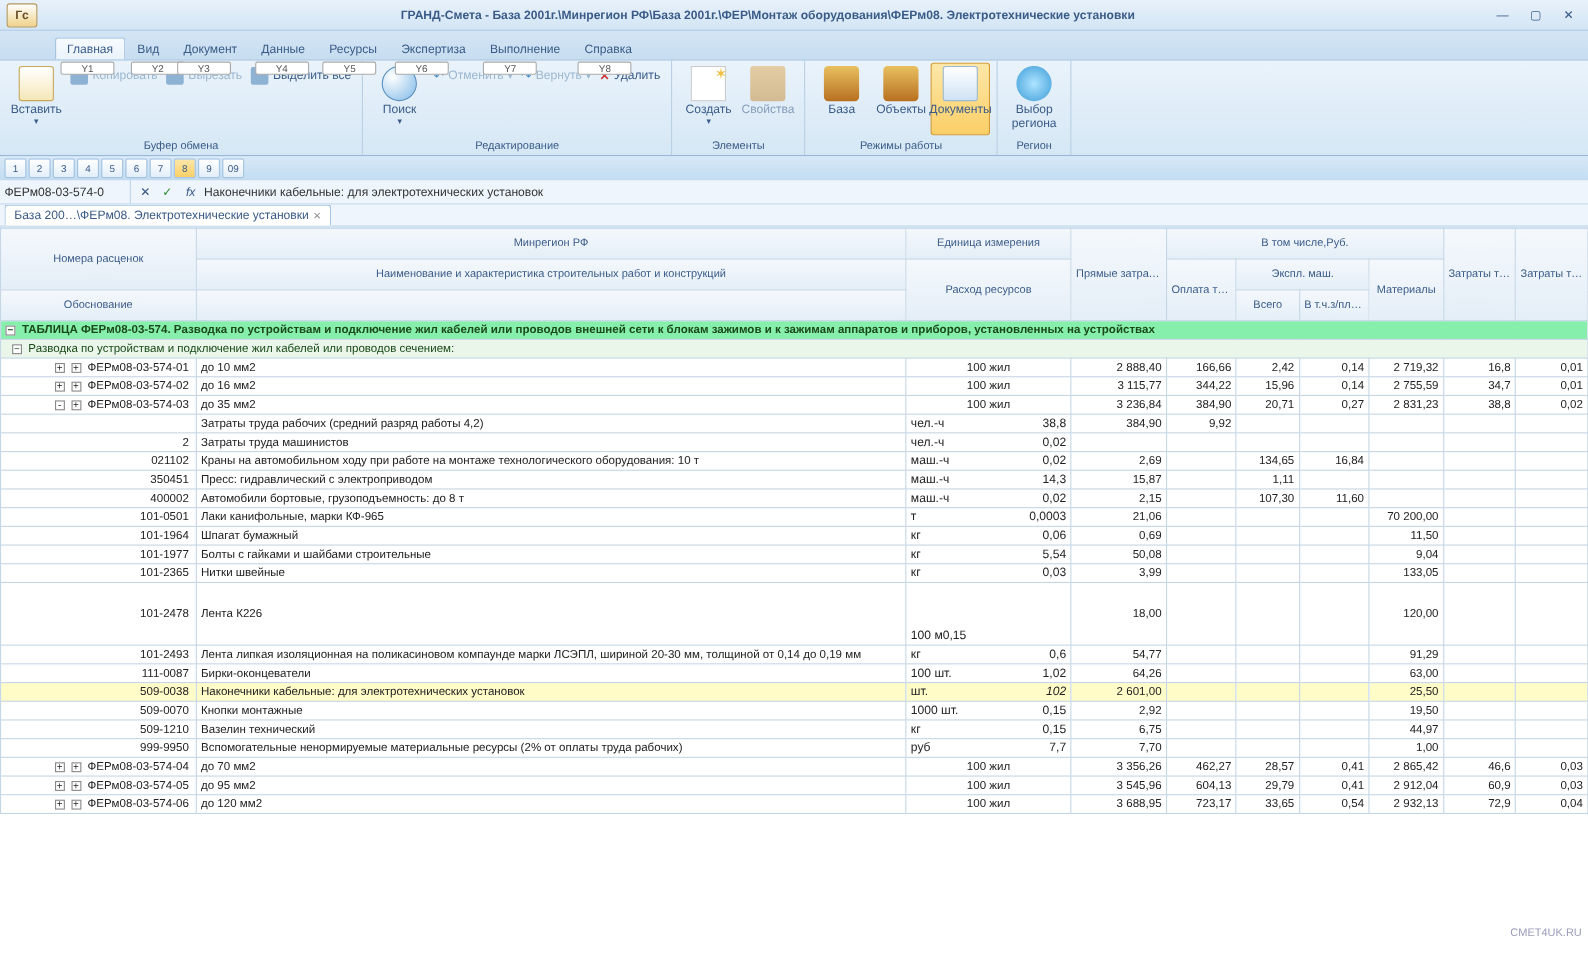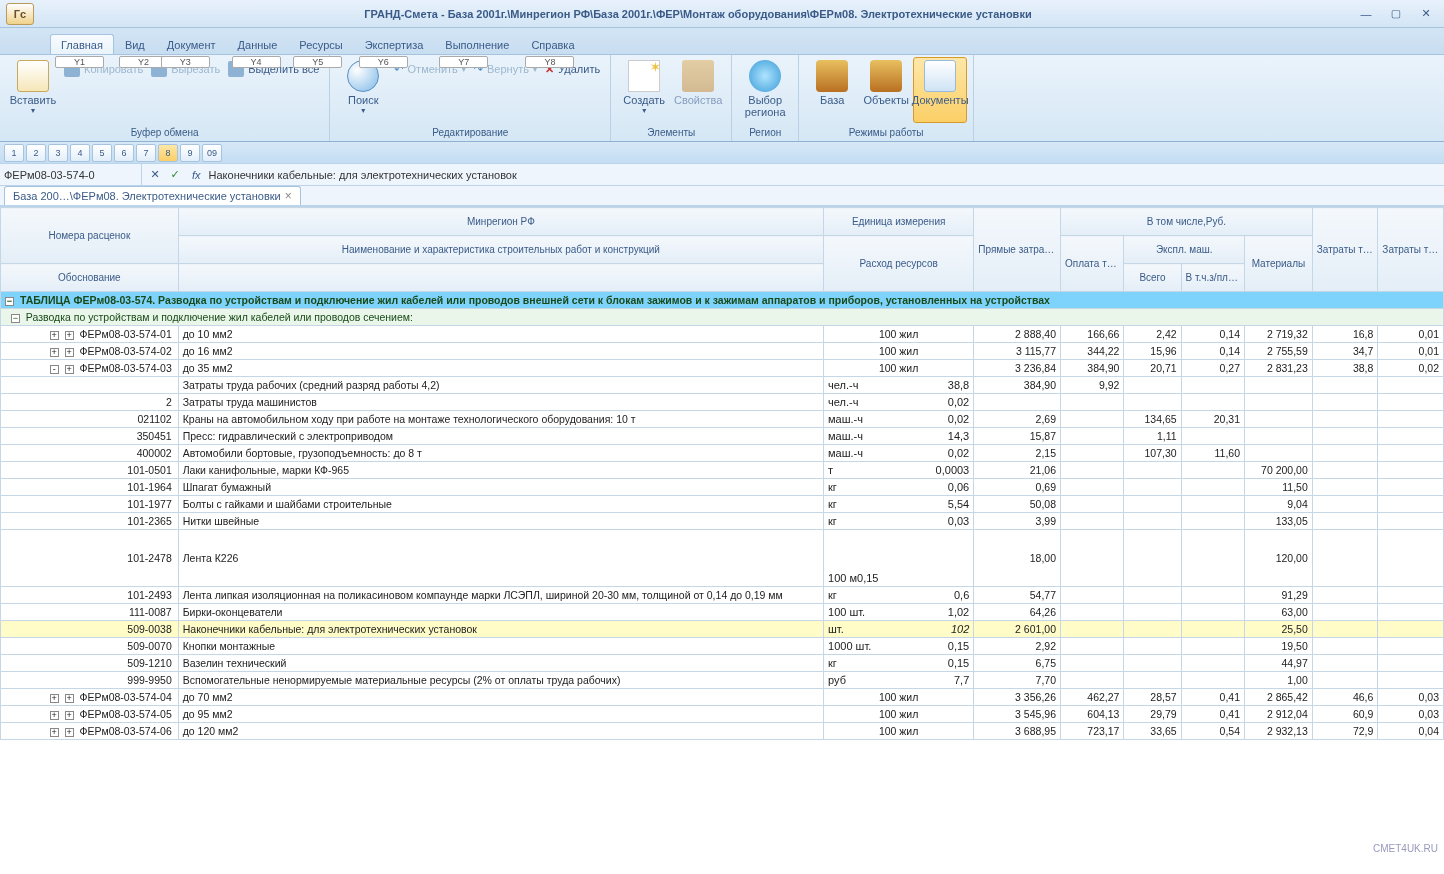--- a/index.html
+++ b/index.html
@@ -26,36 +26,36 @@
 .big-btn.active { background:linear-gradient(#fde7a8,#fbcf67); border:1px solid #d89a2a; }
 .small-btn { display:flex; align-items:center; color:#3a5b88; padding:1px 4px; cursor:pointer; gap:4px; border-radius:2px; height:20px; }
 .small-btn.disabled { color:#9cb7d0; cursor:default; }
 .small-col { display:flex; flex-direction:row; justify-content:flex-start; padding-top:2px; }
 .icon-placeholder { width:16px; height:16px; background:#8eb2d4; border-radius:2px; display:inline-block; }
 
 .qat { height:22px; background:linear-gradient(#d7e8f6,#c3ddf3); border-bottom:1px solid #bcd4e9; display:flex; align-items:center; padding:0 4px; gap:2px; }
 .qat .qbtn { width:20px; height:18px; display:flex; align-items:center; justify-content:center; font-size:9px; color:#3a5b88; border:1px solid #a6c4e0; background:linear-gradient(#fff,#e2eefa); border-radius:2px; cursor:pointer; }
 
 .formula-bar { height:22px; background:#eef5fc; border-bottom:1px solid #bcd4e9; display:flex; align-items:center; }
-.formula-bar .namebox { width:142px; padding:0 4px; border-right:1px solid #bcd4e9; height:100%; display:flex; align-items:center; color:#333; }
+.formula-bar .namebox { width:119px; padding:0 4px; border-right:1px solid #bcd4e9; height:100%; display:flex; align-items:center; color:#333; }
 .formula-bar .fbtns { display:flex; gap:2px; padding:0 4px; }
 .formula-bar .fbtn { width:18px; text-align:center; color:#3a5b88; cursor:pointer; }
 .formula-bar .fx { color:#3a5b88; font-style:italic; padding:0 4px; }
 .formula-bar .finput { flex:1; padding:0 4px; color:#333; }
 
 .doctabs { height:20px; background:#eef5fc; border-bottom:1px solid #bcd4e9; display:flex; align-items:flex-end; padding-left:4px; }
 .doctabs .dtab { padding:2px 8px; background:#fff; border:1px solid #a6c4e0; border-bottom:none; border-radius:3px 3px 0 0; color:#3a5b88; font-size:10px; display:flex; align-items:center; gap:4px; }
 .doctabs .dtab .close { cursor:pointer; color:#888; font-size:12px; }
 
 .grid-wrap { flex:1; background:#fff; overflow:auto; border-top:1px solid #bcd4e9; }
 table.grid { border-collapse:collapse; width:100%; table-layout:fixed; }
 table.grid th, table.grid td { border:1px solid #c5d6e7; padding:2px 4px; overflow:hidden; white-space:nowrap; text-overflow:ellipsis; }
 table.grid th { background:linear-gradient(#f4f8fc,#e4eef7); color:#3a5b88; font-weight:normal; text-align:center; font-size:10px; height:28px; }
 table.grid td { color:#222; height:17px; font-size:10.5px; }
-tr.section td { background:#7dd3fc; color:#1a4a1a; font-weight:bold; }
+tr.section td { background:#86efac; color:#1a4a1a; font-weight:bold; }
 tr.subsection td { background:#e9f6e9; color:#1a4a1a; }
 tr.highlight td { background:#fffcc8; }
 td.num { text-align:right; }
 td.center { text-align:center; }
 .tree-toggle { display:inline-block; width:9px; height:9px; border:1px solid #888; text-align:center; line-height:7px; font-size:9px; margin-right:3px; background:#fff; cursor:pointer; user-select:none; }
 .code-cell { text-align:right; padding-right:6px !important; }
 
 .watermark { position:fixed; right:6px; bottom:20px; color:#99b; font-size:10px; }
 </style>
 </head>
@@ -150,44 +150,44 @@
           <span class="icon" style="background:linear-gradient(#e0b060,#c89040);border-radius:3px;"></span>
           <span>Свойства</span>
         </div>
       </div>
       <div class="group-title">Элементы</div>
     </div>
 
     <div class="group">
       <div class="group-body">
         <div class="big-btn">
+          <span class="icon" style="background:linear-gradient(#e8c060,#b87020);border-radius:4px;"></span>
+          <span>База</span>
+        </div>
+        <div class="big-btn">
+          <span class="icon" style="background:linear-gradient(#e8c060,#b87020);border-radius:4px;"></span>
+          <span>Объекты</span>
+        </div>
+        <div class="big-btn active">
+          <span class="icon" style="background:linear-gradient(#fff,#cfe3f5);border:1px solid #9abbd8;border-radius:3px;"></span>
+          <span>Документы</span>
+        </div>
+      </div>
+      <div class="group-title">Режимы работы</div>
+    </div>
+
+    <div class="group">
+      <div class="group-body">
+        <div class="big-btn">
           <span class="icon" style="background:radial-gradient(circle,#aee4ff,#3a9bd8);border-radius:50%;"></span>
           <span>Выбор</span>
           <span>региона</span>
         </div>
       </div>
       <div class="group-title">Регион</div>
-    </div>
-
-    <div class="group">
-      <div class="group-body">
-        <div class="big-btn">
-          <span class="icon" style="background:linear-gradient(#e8c060,#b87020);border-radius:4px;"></span>
-          <span>База</span>
-        </div>
-        <div class="big-btn">
-          <span class="icon" style="background:linear-gradient(#e8c060,#b87020);border-radius:4px;"></span>
-          <span>Объекты</span>
-        </div>
-        <div class="big-btn active">
-          <span class="icon" style="background:linear-gradient(#fff,#cfe3f5);border:1px solid #9abbd8;border-radius:3px;"></span>
-          <span>Документы</span>
-        </div>
-      </div>
-      <div class="group-title">Режимы работы</div>
     </div>
   </div>
 
   <div class="qat" id="qat-row">
       <div class="qbtn">1</div>
       <div class="qbtn">2</div>
       <div class="qbtn">3</div>
       <div class="qbtn">4</div>
       <div class="qbtn">5</div>
       <div class="qbtn">6</div>
@@ -334,21 +334,21 @@
             <td>Краны на автомобильном ходу при работе на монтаже технологического оборудования: 10 т</td>
             <td class="center">
               <div style="display:flex;justify-content:space-between;">
                 <span>маш.-ч</span>
                 <span style="text-align:right;">0,02</span>
               </div>
             </td>
             <td class="num">2,69</td>
             <td class="num"></td>
             <td class="num">134,65</td>
-            <td class="num">20,31</td>
+            <td class="num">16,84</td>
             <td class="num"></td>
             <td class="num"></td>
             <td class="num"></td>
           </tr>
           <tr>
             <td class="code-cell">350451</td>
             <td>Пресс: гидравлический с электроприводом</td>
             <td class="center">
               <div style="display:flex;justify-content:space-between;">
                 <span>маш.-ч</span>

